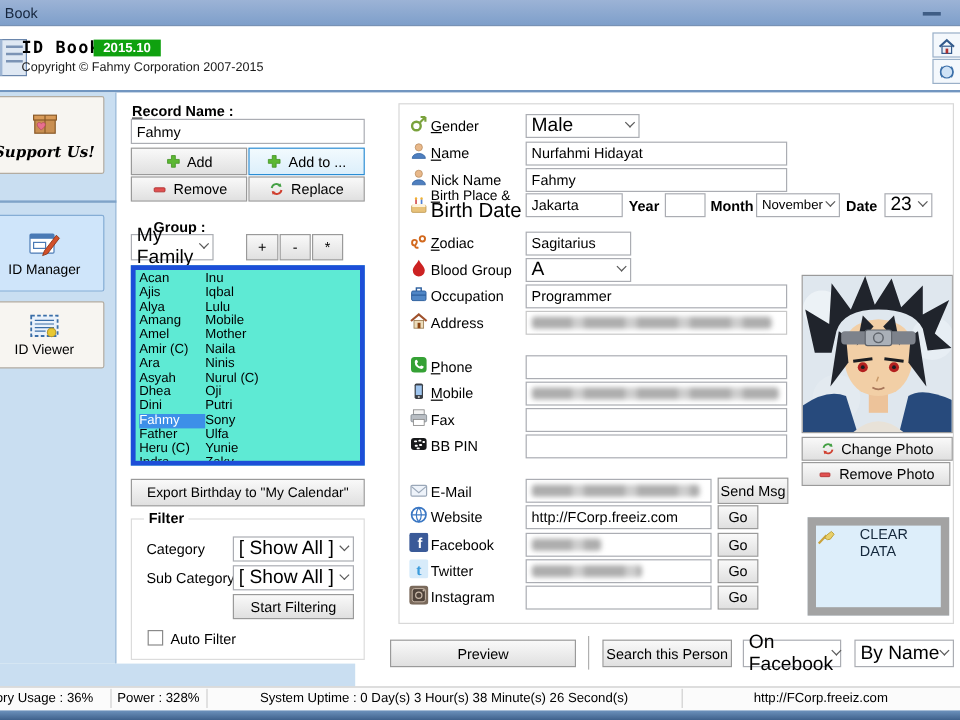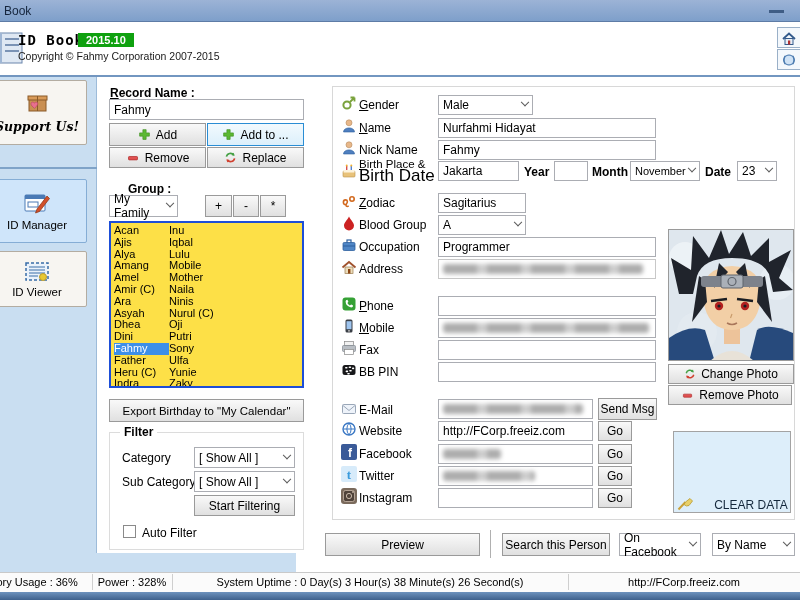--- a/index.html
+++ b/index.html
@@ -34,50 +34,50 @@
   .support{top:3px;height:65px}
   .support-label{font-family:"DejaVu Serif",serif;font-style:italic;font-weight:bold;font-size:12.5px}
   .side-sep{position:absolute;left:0;top:90px;width:97px;height:2px;background:#7fa3c8}
   .idmgr{top:102px;height:64px;background:#cfe5fa;border-color:#85add5}
   .idvwr{top:174px;height:56px}
 
   
   .tb{position:absolute;border:1px solid #abadb3;background:#fff;display:flex;align-items:center;padding:0 4px;font-size:12px}
   .tb input{border:0;outline:0;width:100%;font:inherit;background:transparent}
   .dd{position:absolute;border:1px solid #abadb3;background:#fff;display:flex;align-items:center;
-    padding:0 4px;font-size:12px;cursor:pointer}
+    padding:0 4px;font-size:16px;cursor:pointer}
   .chev{margin-left:auto;width:6px;height:6px;border-right:1.5px solid #5a5a5a;border-bottom:1.5px solid #5a5a5a;
     transform:rotate(45deg) translate(-2px,-2px);flex:0 0 6px}
   .btn{position:absolute;border:1px solid #9a9a9a;background:linear-gradient(#f9f9f9,#e0e0e0);
     display:flex;align-items:center;justify-content:center;gap:5px;font-size:12px;cursor:pointer}
   .btn.focus{border-color:#2a8dd4;background:linear-gradient(#f2fafe,#dceffb)}
   .u1::first-letter{text-decoration:underline}
   .bold{font-weight:bold}
   .cb{position:absolute;width:13px;height:13px;border:1px solid #8a8a8a;background:#fff;cursor:pointer}
   .redact{height:10px;border-radius:3px;filter:blur(2px);
     background:repeating-linear-gradient(90deg,#adadad 0 34px,#cdcdcd 34px 44px)}
 
   
-  .glist{position:absolute;left:109px;top:221px;width:195px;height:167px;border:2px solid #1d4ed8;
-    background:#fde047;overflow:hidden;padding-top:2px;cursor:default}
+  .glist{position:absolute;left:109px;top:221px;width:195px;height:167px;border:4px solid #1d4ed8;
+    background:#5eead4;overflow:hidden;padding-top:2px;cursor:default}
   .lrow{display:flex;height:11.8px;font-size:11px;line-height:11.5px;padding-left:3px}
   .lrow .c1{width:55px}
   .lrow .sel{background:#3d8fe8;color:#fff}
 
   
   .gbox{position:absolute;border:1px solid #dcdcdc}
   .gbox .legend{position:absolute;left:10px;top:-8px;background:#fff;padding:0 4px;font-weight:bold;font-size:12px}
 
   
   .panel{position:absolute;left:332px;top:86px;width:463px;height:434px;border:1px solid #d8d8d8}
   .ficon{position:absolute;left:8px;width:16px;height:16px}
   .flabel{position:absolute;left:26px;font-size:12px}
   .photo{position:absolute;left:335px;top:142px;width:126px;height:132px;border:1px solid #9a9a9a;overflow:hidden}
   .clear-btn{position:absolute;left:340px;top:344px;width:118px;height:82px;background:#ddeefa;
-    border:1px solid #a3a3a3;display:flex;align-items:flex-end;justify-content:center;gap:20px;
+    border:7px solid #a3a3a3;display:flex;align-items:flex-start;justify-content:center;gap:20px;
     font-size:12px;cursor:pointer;color:#14283c}
 
   
   .status{position:absolute;left:0;top:572px;width:800px;height:20px;background:#fbfbfb;
     border-top:1px solid #c9c9c9;font-size:11px;overflow:hidden}
   .sdiv{position:absolute;top:574px;width:1px;height:16px;background:#cfcfcf}
   .bottom-edge{position:absolute;left:0;top:592px;width:800px;height:8px;background:linear-gradient(#6d92bd,#3f618c)}
   svg{display:block}
 </style>
 </head>

